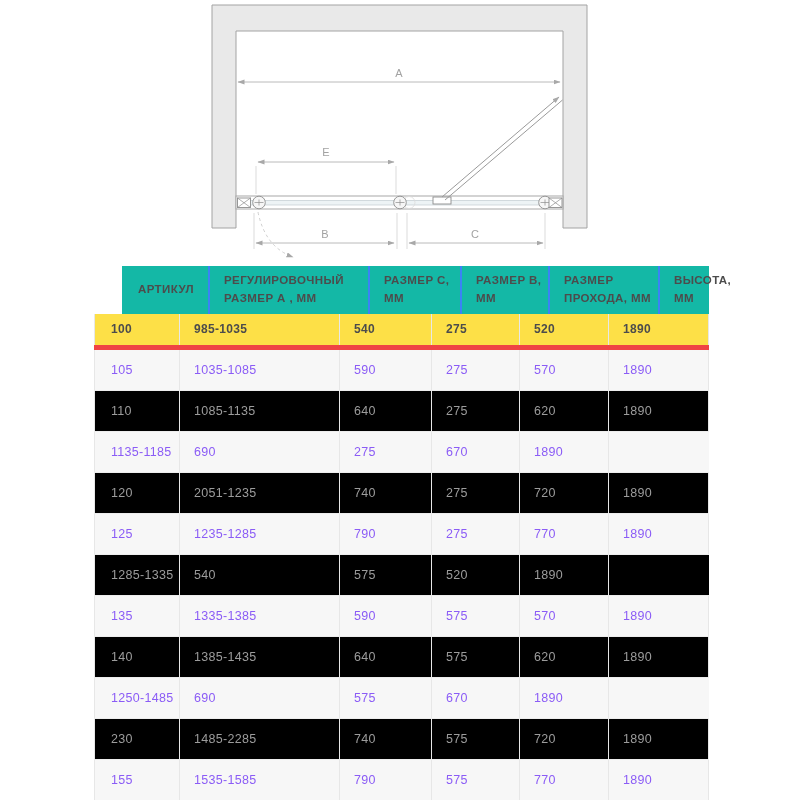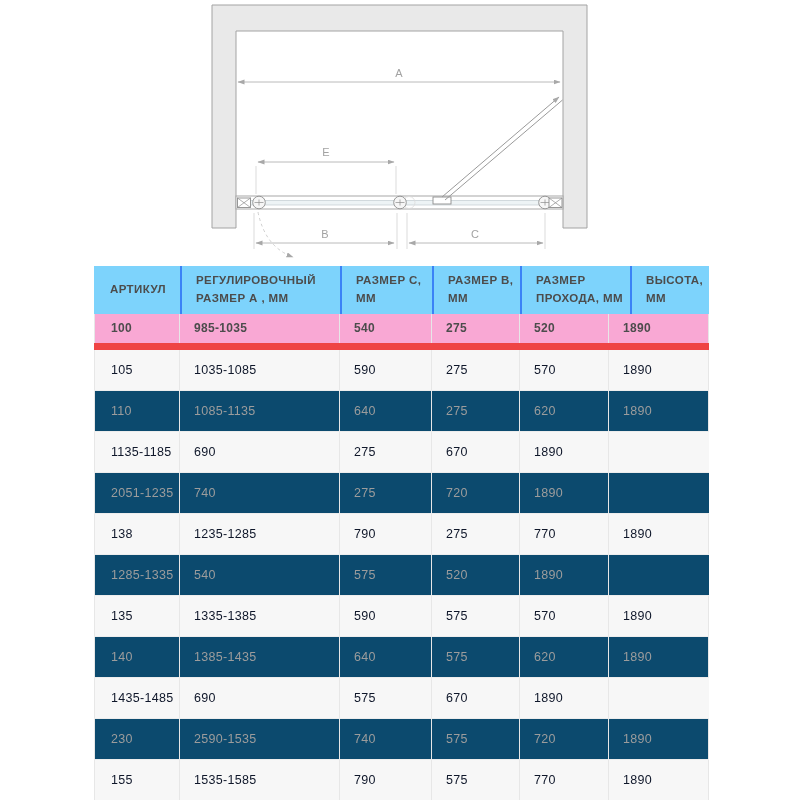--- a/index.html
+++ b/index.html
@@ -16,60 +16,61 @@
     width: 410px; height: 262px;
   }
   .tbl {
     position: absolute;
     left: 94px; top: 266px;
     width: 615px;
   }
   .tbl-header {
     display: grid;
     grid-template-columns: 86px 160px 92px 88px 110px 79px;
-    background: #7dd3fc;
+    background: #14b8a6;
     min-height: 44px;
+    margin-left: 28px;
   }
   .th {
     display: flex;
     align-items: center;
     padding: 6px 6px 6px 14px;
     font-size: 11.5px;
     font-weight: bold;
     color: #4c4c4c;
     letter-spacing: 0.4px;
     line-height: 1.55;
     border-left: 2px solid #3b82f6;
     box-sizing: border-box;
   }
   .th:first-child { border-left: none; padding-left: 16px; }
   .tbl-body { width: 615px; }
   .row {
     display: grid;
     grid-template-columns: 86px 160px 92px 88px 89px 100px;
     height: 41px;
     border-bottom: 1px solid #ededed;
-    background: #0c4a6e;
+    background: #000000;
     box-sizing: border-box;
   }
-  .row.first { height: 36px; background: #f9a8d4; border-bottom: 7px solid #ef4444; text-align: center; }
+  .row.first { height: 36px; background: #fde047; border-bottom: 5px solid #ef4444; text-align: center; }
   .row.shade { background: #f7f7f7; }
   .cell {
     display: flex;
     align-items: center;
     padding-left: 14px;
     border-right: 1px solid #e7e7e7;
     font-size: 12.5px;
     color: #9c9c9c;
     letter-spacing: 0.3px;
     overflow: hidden;
     box-sizing: border-box;
   }
   .cell:first-child { padding-left: 16px; border-left: 1px solid #e7e7e7; }
-  .row.shade .cell { color: #0f172a; }
+  .row.shade .cell { color: #8b5cf6; }
   .row.first .cell { color: #4c4c4c; font-weight: bold; font-size: 12px; }
   .dim-label {
     font-size: 11px;
     fill: #a2a2a2;
     font-family: "Liberation Sans", sans-serif;
   }
 </style>
 </head>
 <body>
 
@@ -189,28 +190,29 @@
         <div class="cell">1890</div>
       </div>
       <div class="row shade">
         <div class="cell">1135-1185</div>
         <div class="cell">690</div>
         <div class="cell">275</div>
         <div class="cell">670</div>
         <div class="cell">1890</div>
       </div>
       <div class="row">
+        <div class="cell">120</div>
         <div class="cell">2051-1235</div>
         <div class="cell">740</div>
         <div class="cell">275</div>
         <div class="cell">720</div>
         <div class="cell">1890</div>
       </div>
       <div class="row shade">
-        <div class="cell">138</div>
+        <div class="cell">125</div>
         <div class="cell">1235-1285</div>
         <div class="cell">790</div>
         <div class="cell">275</div>
         <div class="cell">770</div>
         <div class="cell">1890</div>
       </div>
       <div class="row">
         <div class="cell">1285-1335</div>
         <div class="cell">540</div>
         <div class="cell">575</div>
@@ -227,29 +229,29 @@
       </div>
       <div class="row">
         <div class="cell">140</div>
         <div class="cell">1385-1435</div>
         <div class="cell">640</div>
         <div class="cell">575</div>
         <div class="cell">620</div>
         <div class="cell">1890</div>
       </div>
       <div class="row shade">
-        <div class="cell">1435-1485</div>
+        <div class="cell">1250-1485</div>
         <div class="cell">690</div>
         <div class="cell">575</div>
         <div class="cell">670</div>
         <div class="cell">1890</div>
       </div>
       <div class="row">
         <div class="cell">230</div>
-        <div class="cell">2590-1535</div>
+        <div class="cell">1485-2285</div>
         <div class="cell">740</div>
         <div class="cell">575</div>
         <div class="cell">720</div>
         <div class="cell">1890</div>
       </div>
       <div class="row shade">
         <div class="cell">155</div>
         <div class="cell">1535-1585</div>
         <div class="cell">790</div>
         <div class="cell">575</div>

